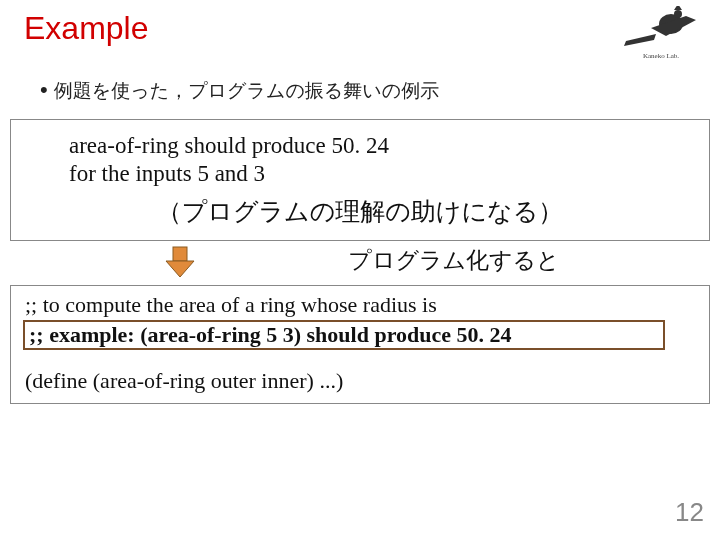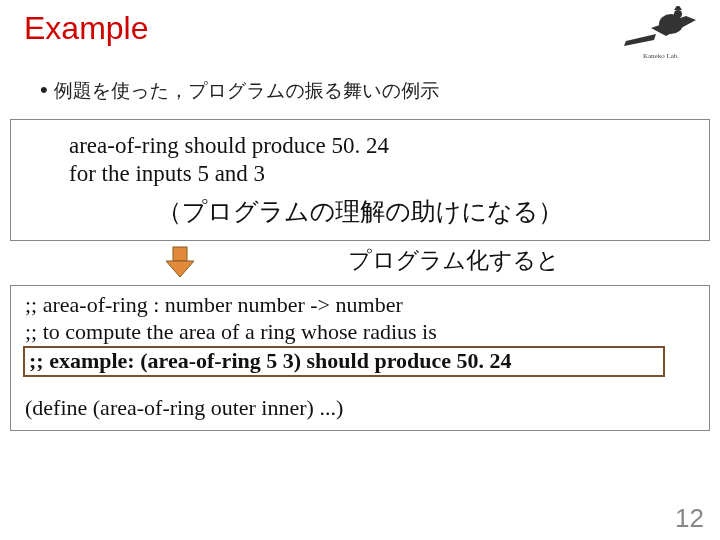--- a/index.html
+++ b/index.html
@@ -84,21 +84,21 @@
   }
   .highlight-line {
     border: 2px solid #7a4f2a;
     padding: 0 4px;
     display: block;
     margin: 1px 34px 18px -2px;
     font-weight: bold;
   }
   .pagenum {
     position: absolute;
-    bottom: 6px;
+    bottom: 12px;
     right: 16px;
     font-size: 26px;
     color: #888;
     font-family: Arial, sans-serif;
   }
   .dotsunder {
     border-bottom: 1px dotted #999;
     padding-bottom: 1px;
   }
 </style>
@@ -134,21 +134,20 @@
 
   <div class="arrow-row">
     <svg width="40" height="34">
       <rect x="13" y="2" width="14" height="14" fill="#e08a3a" stroke="#8a5a20" stroke-width="1"></rect>
       <path d="M6 16 L34 16 L20 32 Z" fill="#e08a3a" stroke="#8a5a20" stroke-width="1"></path>
     </svg>
     <span class="arrow-label">プログラム化すると</span>
   </div>
 
   <div class="code-box">
-    <div>;; area-of-ring : number number -&gt; number</div>
     <div>;; to compute the area of a ring whose radius is</div>
     <span class="highlight-line">;; example: (area-of-ring 5 3) should produce 50. 24</span>
     <div>(define (area-of-ring outer inner) ...)</div>
   </div>
 
   <div class="pagenum">12</div>
 
 </div>
 
 </body></html>

